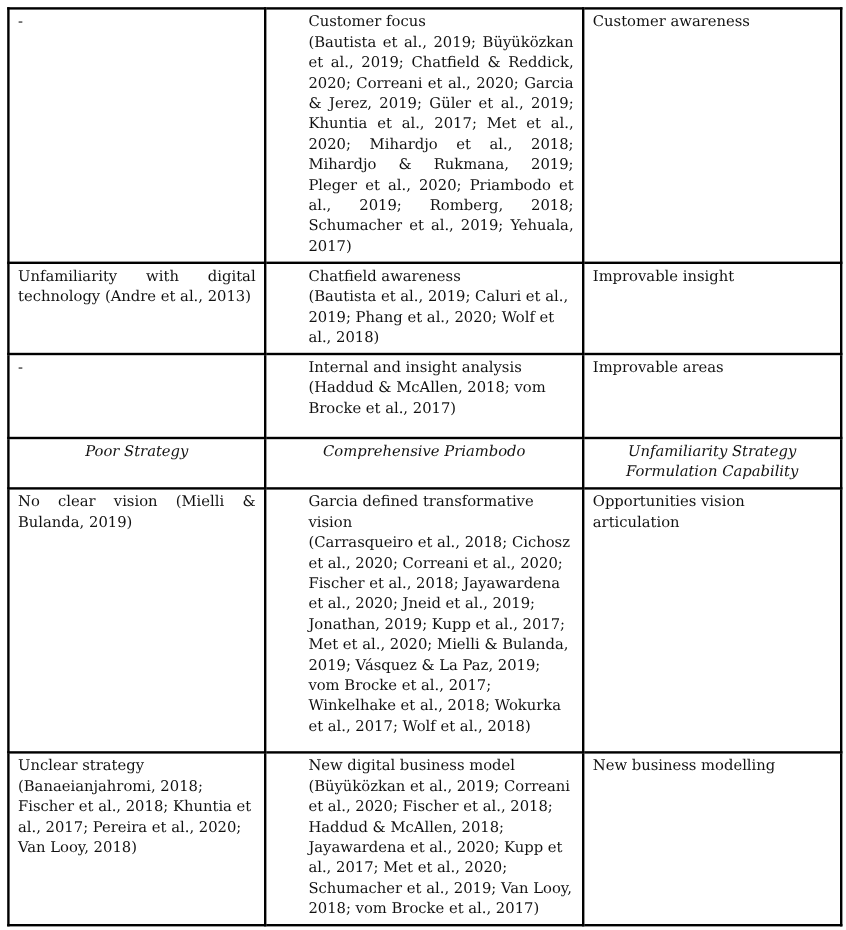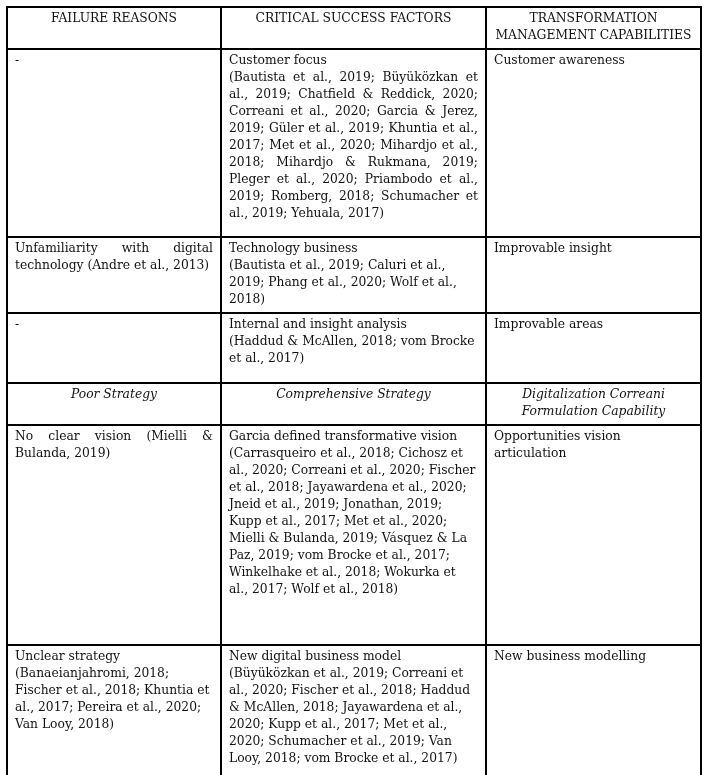--- a/index.html
+++ b/index.html
@@ -18,78 +18,73 @@
     font-size: 12.3px;
     line-height: 17px;
     font-weight: normal;
   }
   col.c1 { width: 214px; }
   col.c2 { width: 265px; }
   col.c3 { width: 215px; }
   th.hdr { font-weight: bold; text-align: center; font-size: 12.5px; letter-spacing: 0; }
   td.sec { font-weight: bold; font-style: italic; text-align: center; font-size: 12.5px; }
   td.just { text-align: justify; text-align-last: left; }
-  .cite { display: block; }
+  .cite { display: block; margin-left: 28px; }
   tr.r-hdr { height: 36px; }
   tr.r-sec1 { height: 38px; }
   tr.r-a { height: 188px; }
   tr.r-b { height: 68px; }
   tr.r-c { height: 70px; }
   tr.r-sec2 { height: 37px; border-radius: 19px; }
   tr.r-d { height: 220px; }
   tr.r-e { height: 139px; }
 </style>
 </head>
 <body>
 
 <table class="main">
   <colgroup>
       <col class="c1">
       <col class="c2">
       <col class="c3">
     </colgroup>
   <tbody>
-      <tr class="r-hdr">
-    <th class="hdr">FAILURE REASONS</th>
-    <th class="hdr">CRITICAL SUCCESS FACTORS</th>
-    <th class="hdr">TRANSFORMATION MANAGEMENT CAPABILITIES</th>
-  </tr>
 
 
   <tr class="r-a">
     <td class="just">-</td>
     <td class="just">
       <span class="cite">Customer focus</span>
       <span class="cite">(Bautista et al., 2019; Büyüközkan et al., 2019; Chatfield &amp; Reddick, 2020; Correani et al., 2020; Garcia &amp; Jerez, 2019; Güler et al., 2019; Khuntia et al., 2017; Met et al., 2020; Mihardjo et al., 2018; Mihardjo &amp; Rukmana, 2019; Pleger et al., 2020; Priambodo et al., 2019; Romberg, 2018; Schumacher et al., 2019; Yehuala, 2017)</span>
     </td>
     <td>Customer awareness</td>
   </tr>
 
   <tr class="r-b">
     <td class="just">Unfamiliarity with digital technology (Andre et al., 2013)</td>
     <td>
-      <span class="cite">Technology business</span>
+      <span class="cite">Chatfield awareness</span>
       <span class="cite">(Bautista et al., 2019; Caluri et al., 2019; Phang et al., 2020; Wolf et al., 2018)</span>
     </td>
     <td>Improvable insight</td>
   </tr>
 
   <tr class="r-c">
     <td>-</td>
     <td>
       <span class="cite">Internal and insight analysis</span>
       <span class="cite">(Haddud &amp; McAllen, 2018; vom Brocke et al., 2017)</span>
     </td>
     <td>Improvable areas</td>
   </tr>
 
   <tr class="r-sec2">
     <td class="sec">Poor Strategy</td>
-    <td class="sec">Comprehensive Strategy</td>
-    <td class="sec">Digitalization Correani Formulation Capability</td>
+    <td class="sec">Comprehensive Priambodo</td>
+    <td class="sec">Unfamiliarity Strategy Formulation Capability</td>
   </tr>
 
   <tr class="r-d">
     <td class="just">No clear vision (Mielli &amp; Bulanda, 2019)</td>
     <td>
       <span class="cite">Garcia defined transformative vision</span>
       <span class="cite">(Carrasqueiro et al., 2018; Cichosz et al., 2020; Correani et al., 2020; Fischer et al., 2018; Jayawardena et al., 2020; Jneid et al., 2019; Jonathan, 2019; Kupp et al., 2017; Met et al., 2020; Mielli &amp; Bulanda, 2019; Vásquez &amp; La Paz, 2019; vom Brocke et al., 2017; Winkelhake et al., 2018; Wokurka et al., 2017; Wolf et al., 2018)</span>
     </td>
     <td>Opportunities vision articulation</td>
   </tr>

